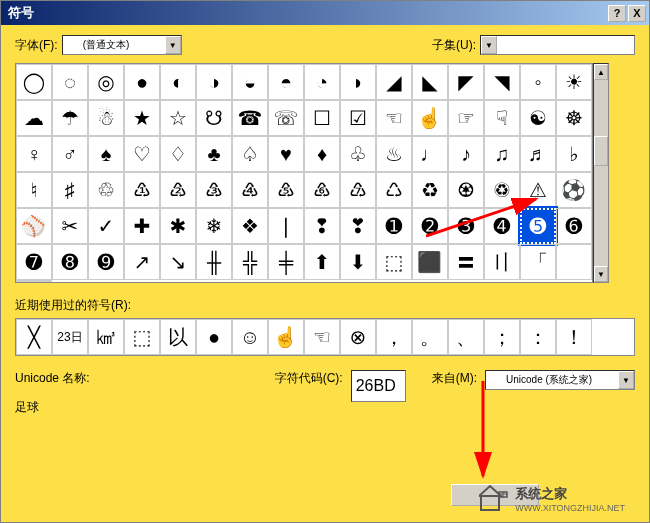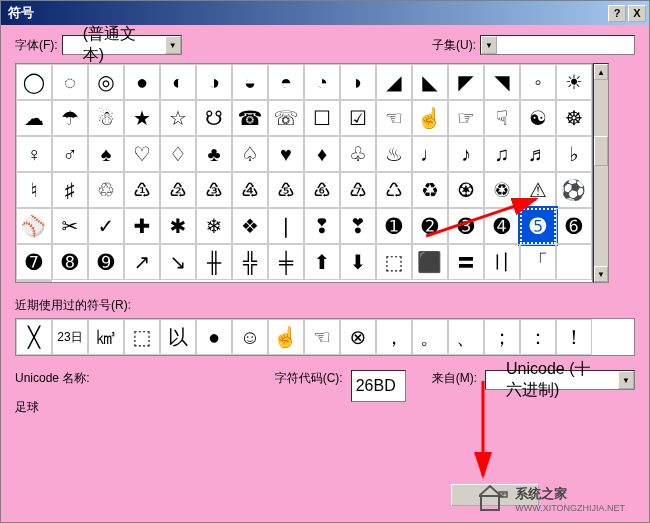--- a/index.html
+++ b/index.html
@@ -1,28 +1,28 @@
 <!DOCTYPE html>
 <html><head>
 <meta charset="utf-8">
 <style>
 * { box-sizing: border-box; margin: 0; padding: 0; }
 body { font-family: "Microsoft YaHei", sans-serif; font-size: 12px; background: #d4d0c8; }
-.dialog { width: 650px; height: 523px; background: #f9a8d4; border: 1px solid #808080; position: relative; }
+.dialog { width: 650px; height: 523px; background: #fde047; border: 1px solid #808080; position: relative; }
 .titlebar { height: 24px; background: linear-gradient(90deg, #0a246a, #a6caf0); display: flex; align-items: center; padding: 0 3px; }
 .title-text { color: white; font-weight: bold; font-size: 13px; flex: 1; padding-left: 4px; }
 .titlebar-btn { width: 18px; height: 17px; background: #d4d0c8; border: 1px outset #fff; margin-left: 2px; font-size: 11px; display: flex; align-items: center; justify-content: center; cursor: pointer; font-family: Arial; font-weight:bold; }
 .content { padding: 10px 14px; }
 .row { display: flex; align-items: center; margin-bottom: 8px; }
 .label { margin-right: 4px; }
 .combo { display: flex; align-items: center; background: white; border: 1px inset #808080; height: 20px; }
 .combo.font { width: 120px; }
 .combo.subset { width: 155px; }
 .combo.from { width: 150px; }
-.combo-text { flex: 1; padding: 0 12px; font-size: 16px; margin-left: 8px; }
+.combo-text { flex: 1; padding: 0 20px; font-size: 10px; }
 .combo-btn { width: 16px; height: 100%; background: #d4d0c8; border: 1px outset #fff; display: flex; align-items: center; justify-content: center; font-size: 8px; cursor: pointer; }
 .textfield { background: white; border: 1px inset #808080; height: 20px; width: 55px; padding: 15px 4px; font-size: 16px; }
 .grid-wrap { display: flex; margin-top: 6px; }
 .sym-grid { display: grid; grid-template-columns: repeat(16, 36px); grid-template-rows: repeat(6, 36px); border: 1px solid #888; background: white; }
 .sym-cell { border: 1px solid #ccc; display: flex; align-items: center; justify-content: center; font-size: 20px; cursor: pointer; overflow: hidden; }
 .sym-cell.sel { background: #0050e0; border: 2px dotted #fff; outline: 2px solid #0050e0; color: white; }
 .scroll-v { width: 16px; background: #d4d0c8; border: 1px inset #888; display: flex; flex-direction: column; }
 .scroll-btn { height: 16px; background: #d4d0c8; border: 1px outset #fff; display: flex; align-items: center; justify-content: center; font-size: 8px; cursor: pointer; }
 .scroll-track { flex: 1; position: relative; }
 .scroll-thumb { position: absolute; top: 30%; left: 0; right: 0; height: 30px; background: #d4d0c8; border: 1px outset #fff; cursor: pointer; }
@@ -194,21 +194,21 @@
 
     <div class="info-row">
       <div class="uname-block">
         <div>Unicode 名称:</div>
         <div class="uname-val">足球</div>
       </div>
       <span class="label">字符代码(C):</span>
       <input class="textfield" value="26BD" style="">
       <span class="label" style="margin-left:22px">来自(M):</span>
       <div class="combo from">
-        <span class="combo-text">Unicode (十六进制)</span>
+        <span class="combo-text">Unicode (系统之家)</span>
         <div class="combo-btn">▼</div>
       </div>
     </div>
   </div>
 
   <svg class="arrow1" width="140" height="50">
     <defs>
         <marker id="ah1" markerWidth="10" markerHeight="10" refX="8" refY="3" orient="auto">
           <polygon points="0,0 9,3 0,6" fill="red"></polygon>
         </marker>

